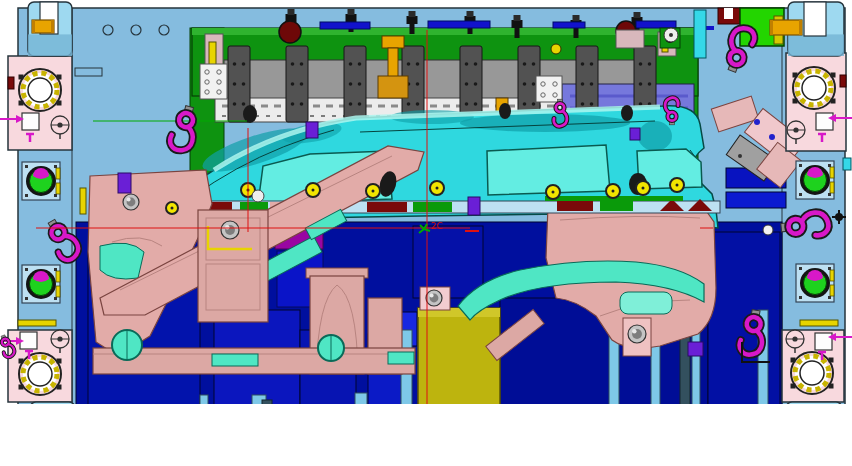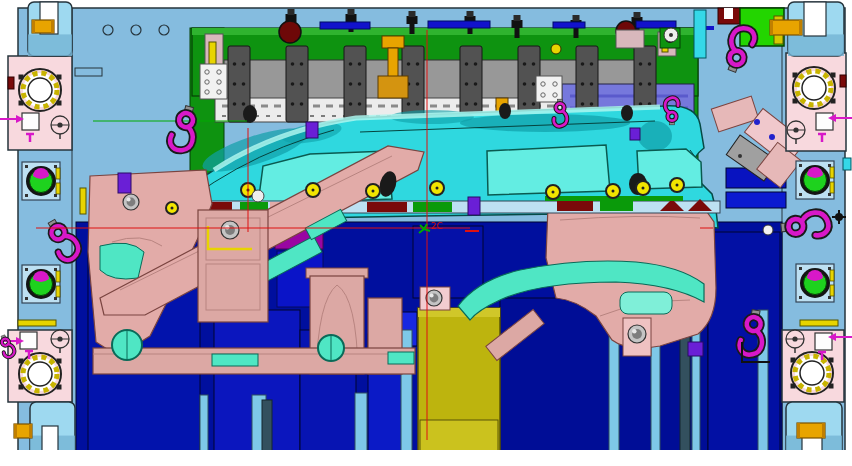--- a/index.html
+++ b/index.html
@@ -1,16 +1,16 @@
 <!DOCTYPE html>
 <html><head>
 <meta charset="utf-8">
 <style>
   html,body{margin:0;padding:0;background:#fff;font-family:"DejaVu Sans",sans-serif;}
-  #viewport{position:relative;width:852px;height:450px;background:#fff;overflow:hidden;text-align:center;}
+  #viewport{position:relative;width:852px;height:404px;background:#fff;overflow:hidden;text-align:center;}
   svg{display:block;}
 </style>
 </head>
 <body>
 
 <div id="viewport">
   <svg id="scene" width="852" height="466" viewBox="0 0 852 466" xmlns="http://www.w3.org/2000/svg">
       <rect x="18" y="8" width="827" height="450" fill="#85BCDF" stroke="#26343C" stroke-width="1.5"></rect>
       <line x1="72" y1="8" x2="72" y2="458" stroke="#26343C" stroke-width="1"></line>
       <line x1="782" y1="8" x2="782" y2="458" stroke="#26343C" stroke-width="1"></line>

